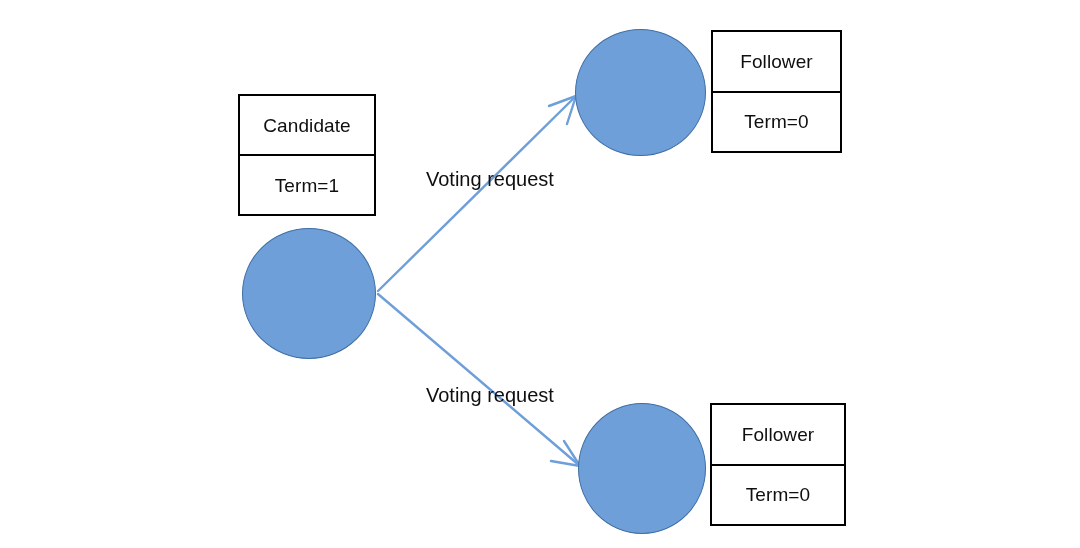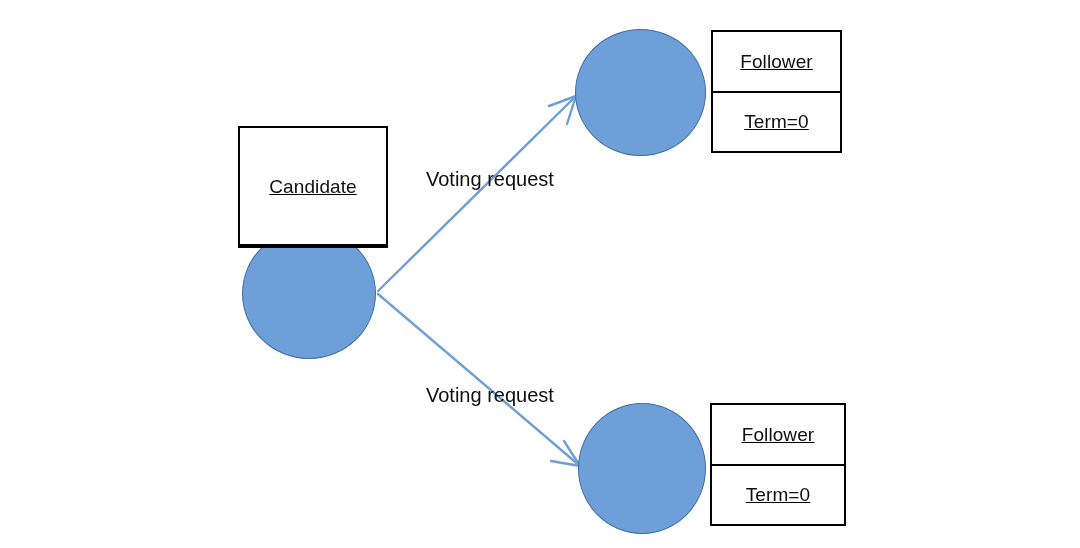--- a/index.html
+++ b/index.html
@@ -31,21 +31,20 @@
     border: 1.5px solid #3d6ea5;
     box-sizing: border-box;
   }
   .info-box {
     position: absolute;
     box-sizing: border-box;
     border: 2px solid #000000;
     background: #ffffff;
     display: flex;
     flex-direction: column;
-    text-decoration: underline;
   }
   .info-row {
     flex: 1 1 50%;
     display: flex;
     align-items: center;
     justify-content: center;
     font-size: 19px;
     color: #0f0f0f;
     line-height: 1;
     letter-spacing: 0.1px;
@@ -72,22 +71,23 @@
       <path d="M 576 96 L 549 106 M 576 96 L 567 124" fill="none" stroke="#6f9fd8" stroke-width="2.4" stroke-linecap="round" stroke-linejoin="round"></path>
     </g>
     <g>
       <line x1="378" y1="294" x2="580" y2="466" stroke="#6f9fd8" stroke-width="2.4" stroke-linecap="round"></line>
       <path d="M 580 466 L 551 461 M 580 466 L 564 441" fill="none" stroke="#6f9fd8" stroke-width="2.4" stroke-linecap="round" stroke-linejoin="round"></path>
     </g>
   </svg>
 
   <div class="node-circle" style="left:242px; top:228px; width:134px; height:131px;"></div>
 
-  <div class="info-box" style="left:238px; top:94px; width:150px; height:122px;margin-top:32px;">
+  <div class="info-box" style="left:238px; top:94px; width:138px; height:122px;">
     <div class="info-row top">Candidate</div>
+    <div class="info-row">Term=1</div>
   </div>
 
   <div class="node-circle" style="left:575px; top:29px; width:131px; height:127px;"></div>
 
   <div class="info-box" style="left:711px; top:30px; width:131px; height:123px;">
     <div class="info-row top">Follower</div>
     <div class="info-row">Term=0</div>
   </div>
 
   <div class="node-circle" style="left:578px; top:403px; width:128px; height:131px;"></div>

